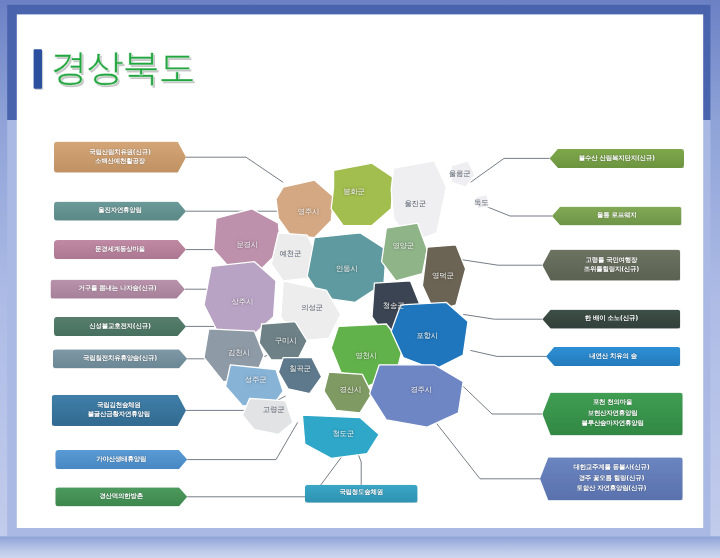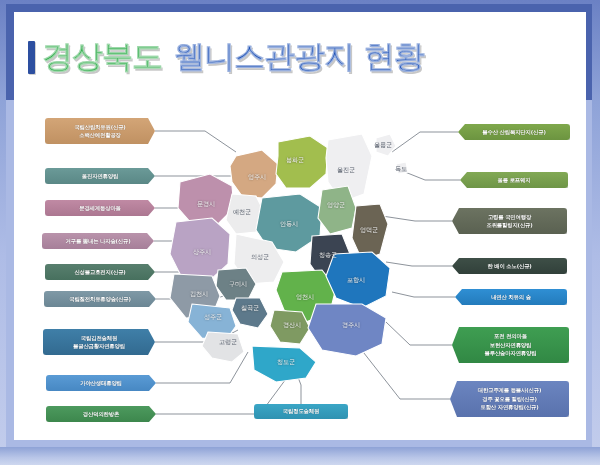--- a/index.html
+++ b/index.html
@@ -32,21 +32,21 @@
 
   
   .title-wrap{
     position:absolute;left:28px;top:36px;display:flex;align-items:center;gap:7px;
   }
   .title-bar{
     width:7px;height:33px;background:#2d4fa0;border-radius:1px;
     box-shadow:1px 1px 0 rgba(0,0,0,.18);
   }
   .title-green,.title-blue{
-    font-size:31px;font-weight:bold;letter-spacing:-1px;
+    font-size:31px;font-weight:normal;letter-spacing:-1px;
     -webkit-text-stroke:0.6px rgba(255,255,255,.55);
     text-shadow:1.5px 1.5px 0 rgba(0,0,0,.22);
     text-align:right;
   }
   .title-green{color:#22a63f;}
   .title-blue{color:#1b4fb5;margin-left:5px;}
 
   
   .map{
     position:absolute;left:150px;top:112px;width:300px;height:310px;
@@ -103,21 +103,20 @@
 
 <div id="page">
 
   <div class="frame-top"></div>
   <div class="frame-bot"></div>
   <div class="paper"></div>
 
   <div class="title-wrap">
     <span class="title-bar"></span>
     <span class="title-green">경상북도</span>
-    <span class="title-blue">웰니스관광지 현황</span>
   </div>
 
   <svg class="leaders" viewBox="0 0 600 465">
     <g stroke="#5c6470" stroke-width="0.7" fill="none">
       <path d="M155 131 L205 131 L236 152"></path>
       <path d="M155 176 L250 176 L338 165"></path>
       <path d="M155 208 L215 208 L232 212"></path>
       <path d="M154 241 L205 241 L222 238"></path>
       <path d="M155 272 L210 272 L218 258"></path>
       <path d="M156 299 L212 299 L224 296"></path>

